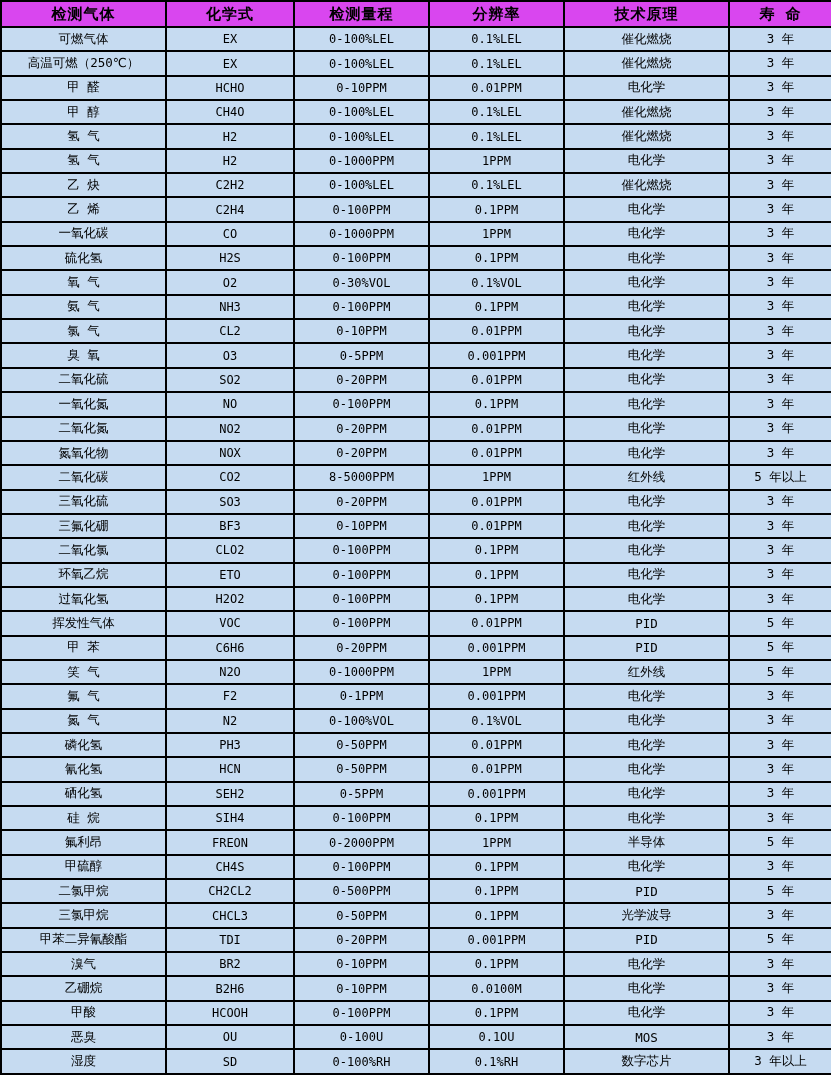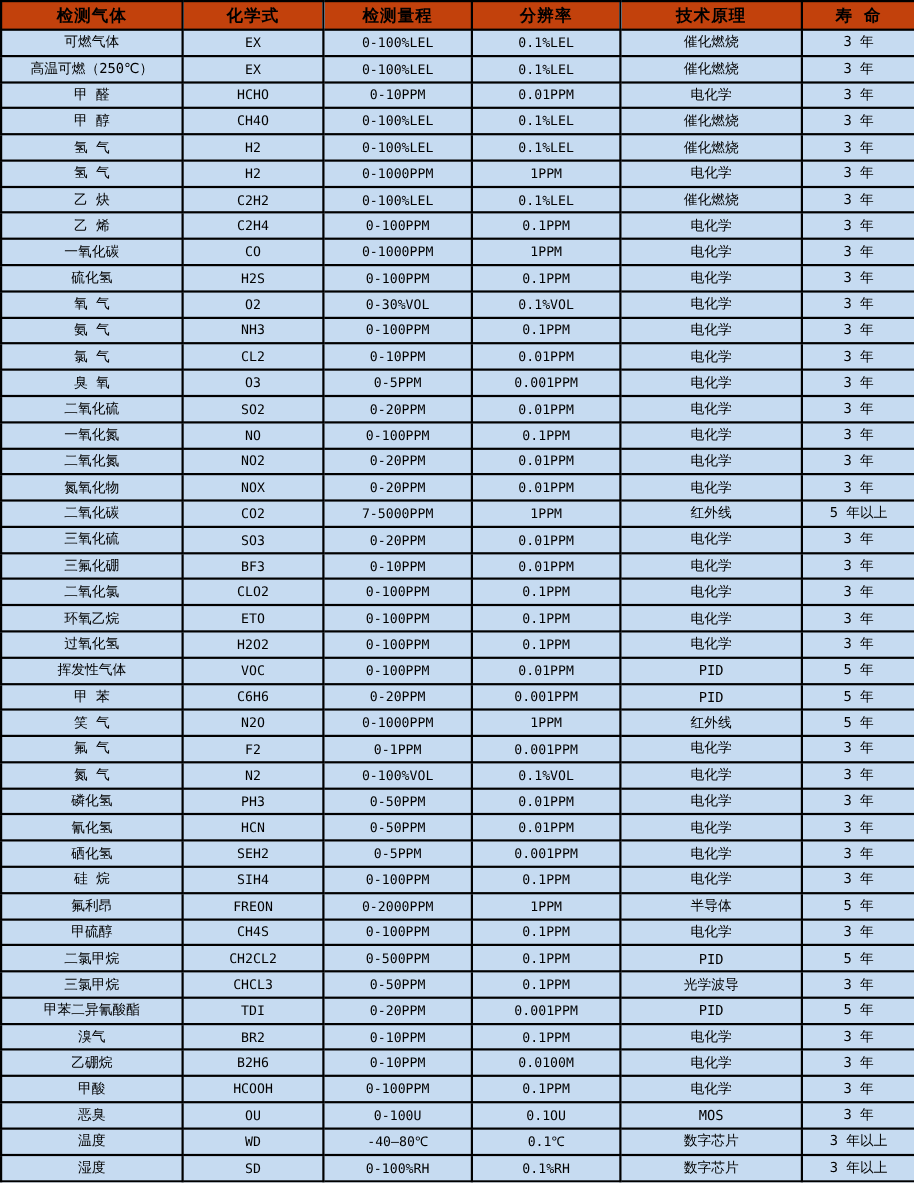--- a/index.html
+++ b/index.html
@@ -25,21 +25,21 @@
   table.spec td {
     border: 2px solid #000000;
     text-align: center;
     vertical-align: middle;
     padding: 0 2px;
     white-space: nowrap;
     overflow: hidden;
     color: #000000;
   }
   table.spec thead th {
-    background: #c2410c;
+    background: #d946ef;
     font-weight: bold;
     font-size: 15px;
     height: 24px;
     letter-spacing: 1px;
   }
   table.spec tbody td {
     background: #c6dbf1;
     font-size: 12.5px;
     height: 19px;
     font-weight: normal;
@@ -213,21 +213,21 @@
           <td>氮氧化物</td>
           <td class="latin">NOX</td>
           <td class="latin">0-20PPM</td>
           <td class="latin">0.01PPM</td>
           <td>电化学</td>
           <td>3 年</td>
         </tr>
         <tr>
           <td>二氧化碳</td>
           <td class="latin">CO2</td>
-          <td class="latin">7-5000PPM</td>
+          <td class="latin">8-5000PPM</td>
           <td class="latin">1PPM</td>
           <td>红外线</td>
           <td>5 年以上</td>
         </tr>
         <tr>
           <td>三氧化硫</td>
           <td class="latin">SO3</td>
           <td class="latin">0-20PPM</td>
           <td class="latin">0.01PPM</td>
           <td>电化学</td>
@@ -401,28 +401,20 @@
           <td>电化学</td>
           <td>3 年</td>
         </tr>
         <tr>
           <td>恶臭</td>
           <td class="latin">OU</td>
           <td class="latin">0-100U</td>
           <td class="latin">0.1OU</td>
           <td>MOS</td>
           <td>3 年</td>
-        </tr>
-        <tr>
-          <td>温度</td>
-          <td class="latin">WD</td>
-          <td class="latin">-40—80℃</td>
-          <td class="latin">0.1℃</td>
-          <td>数字芯片</td>
-          <td>3 年以上</td>
         </tr>
         <tr>
           <td>湿度</td>
           <td class="latin">SD</td>
           <td class="latin">0-100%RH</td>
           <td class="latin">0.1%RH</td>
           <td>数字芯片</td>
           <td>3 年以上</td>
         </tr>
       </tbody>

